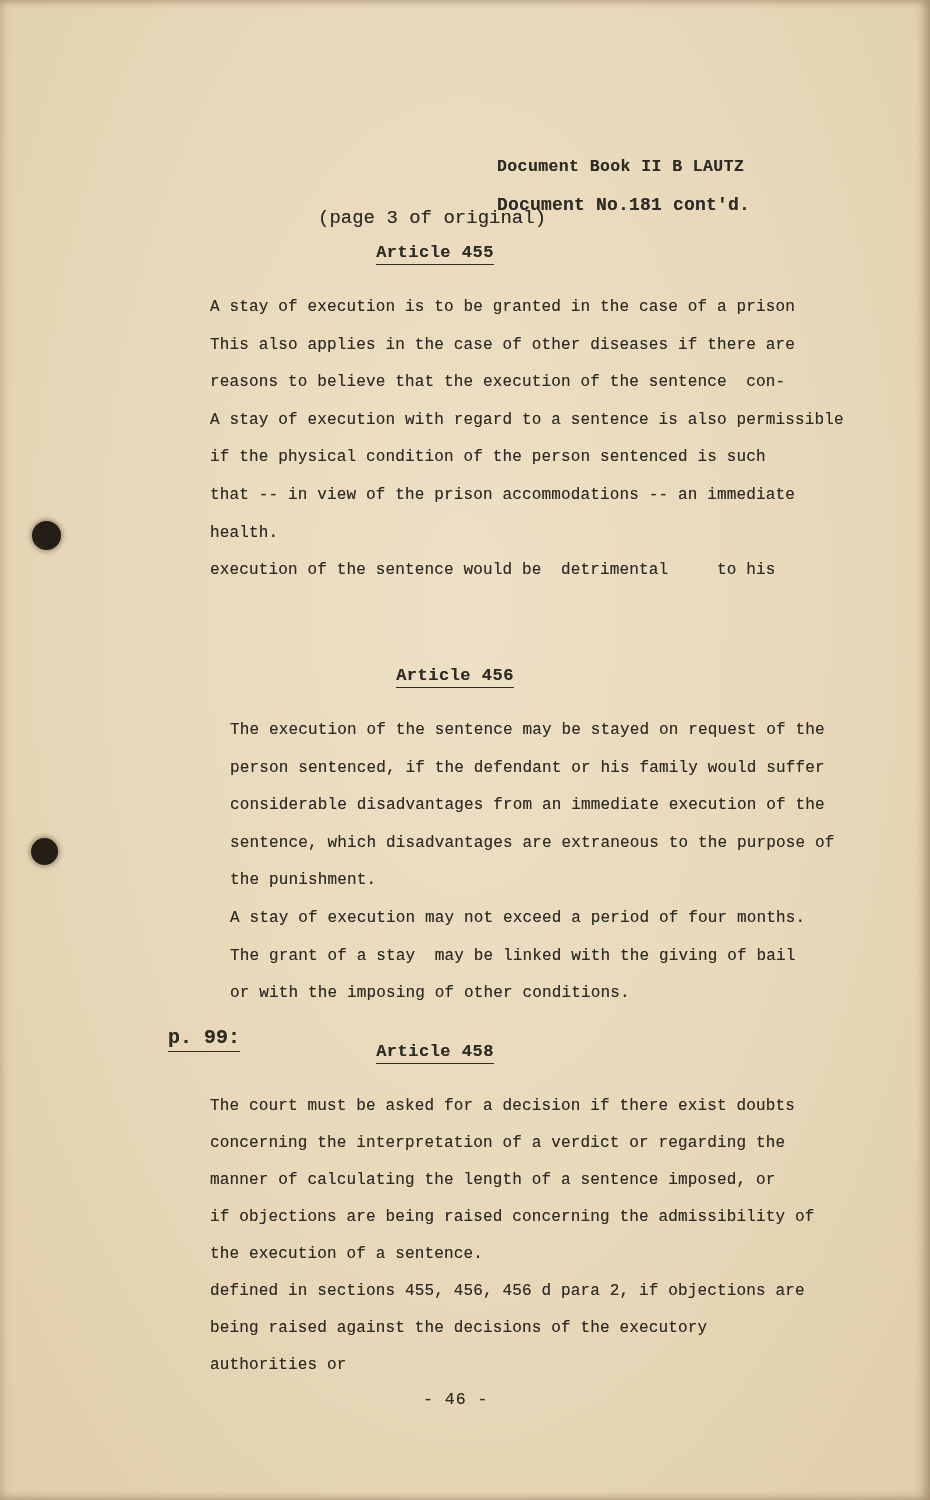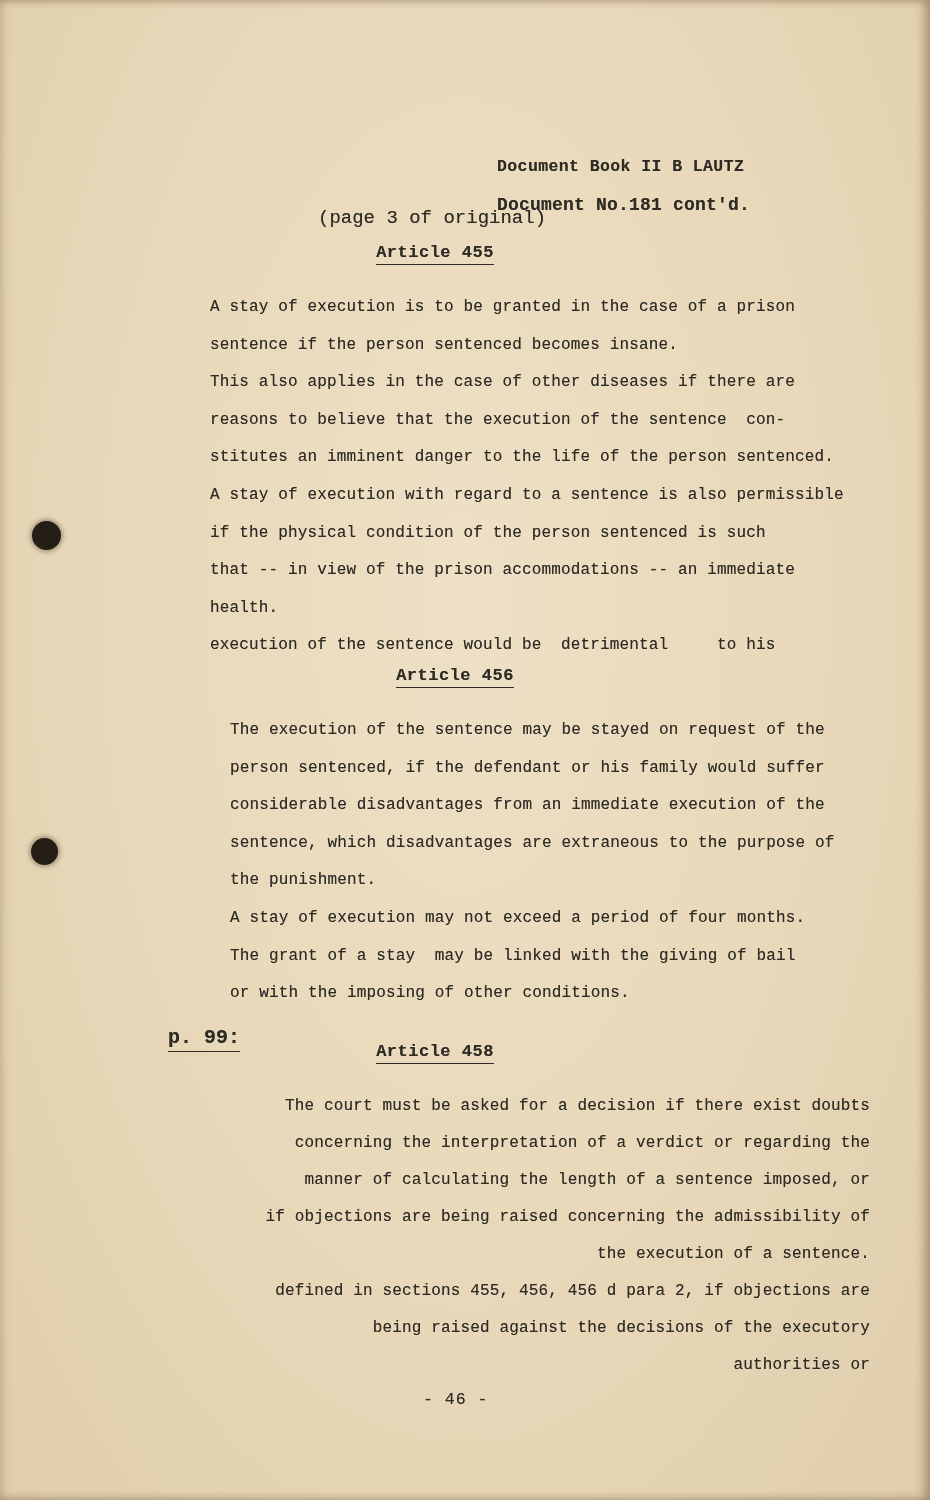--- a/index.html
+++ b/index.html
@@ -25,21 +25,21 @@
   .section{position:absolute;left:0;width:870px;}
   .sec-455{top:243px;}
   .sec-456{top:666px;margin-left:20px;}
   .sec-458{top:1042px;}
   .heading{text-align:center;font-size:17px;font-weight:bold;margin-bottom:24px;letter-spacing:0.5px;}
   .underline{display:inline-block;border-bottom:1.6px solid #2e2b25;padding-bottom:2px;}
   .line{
     margin-left:210px;font-size:16px;line-height:37.6px;white-space:pre;
     letter-spacing:0.15px;
   }
-  .sec-458 .line{line-height:37px;text-align:right;}
+  .sec-458 .line{line-height:37px;}
   .margin-note{position:absolute;left:168px;top:1026px;font-size:20px;font-weight:bold;}
   .page-num{position:absolute;left:423px;top:1390px;font-size:16.5px;letter-spacing:1px;}
 </style>
 </head>
 <body>
 
 <div class="page">
 
   <div class="hole hole-1"></div>
   <div class="hole hole-2"></div>
@@ -48,24 +48,22 @@
     <div class="h1">Document Book II B LAUTZ</div>
     <div class="h2">Document No.181 cont'd.</div>
   </div>
   <div class="page-note">(page 3 of original)</div>
 
   <div class="section sec-455">
     <div class="heading">
       <span class="underline">Article 455</span>
     </div>
     <div class="line">A stay of execution is to be granted in the case of a prison</div>
-    <div class="line">sentence if the person sentenced becomes insane.</div>
     <div class="line">This also applies in the case of other diseases if there are</div>
     <div class="line">reasons to believe that the execution of the sentence  con-</div>
-    <div class="line">stitutes an imminent danger to the life of the person sentenced.</div>
     <div class="line">A stay of execution with regard to a sentence is also permissible</div>
     <div class="line">if the physical condition of the person sentenced is such</div>
     <div class="line">that -- in view of the prison accommodations -- an immediate</div>
     <div class="line">health.</div>
     <div class="line">execution of the sentence would be  detrimental     to his</div>
   </div>
 
   <div class="section sec-456">
     <div class="heading">
       <span class="underline">Article 456</span>

